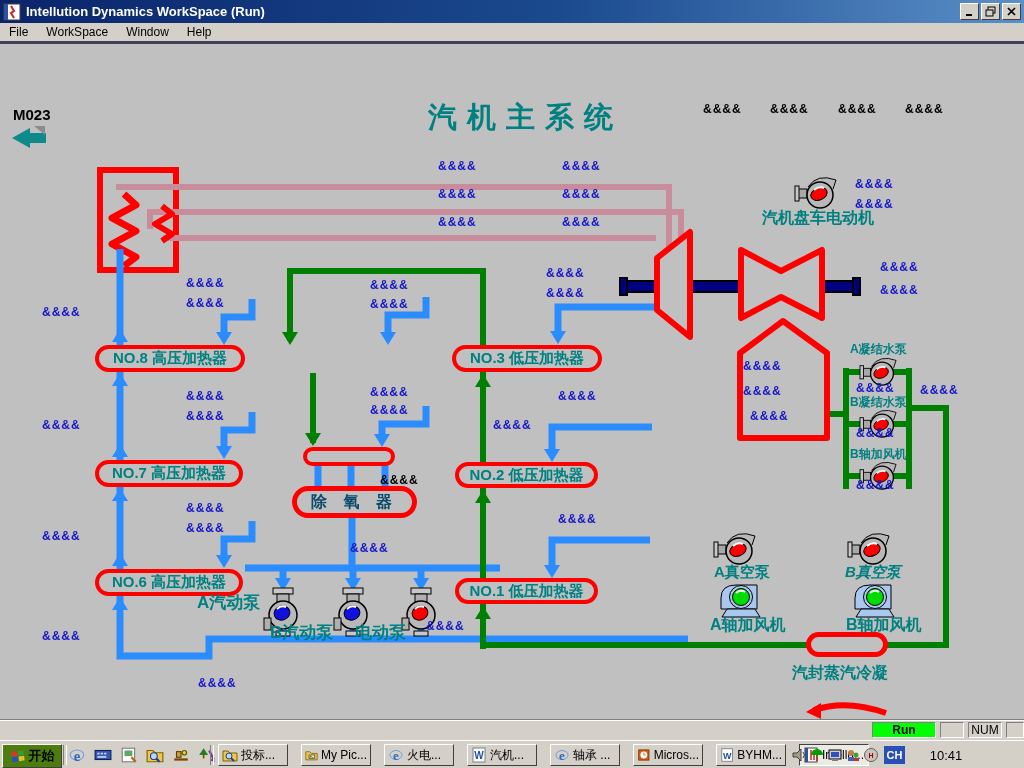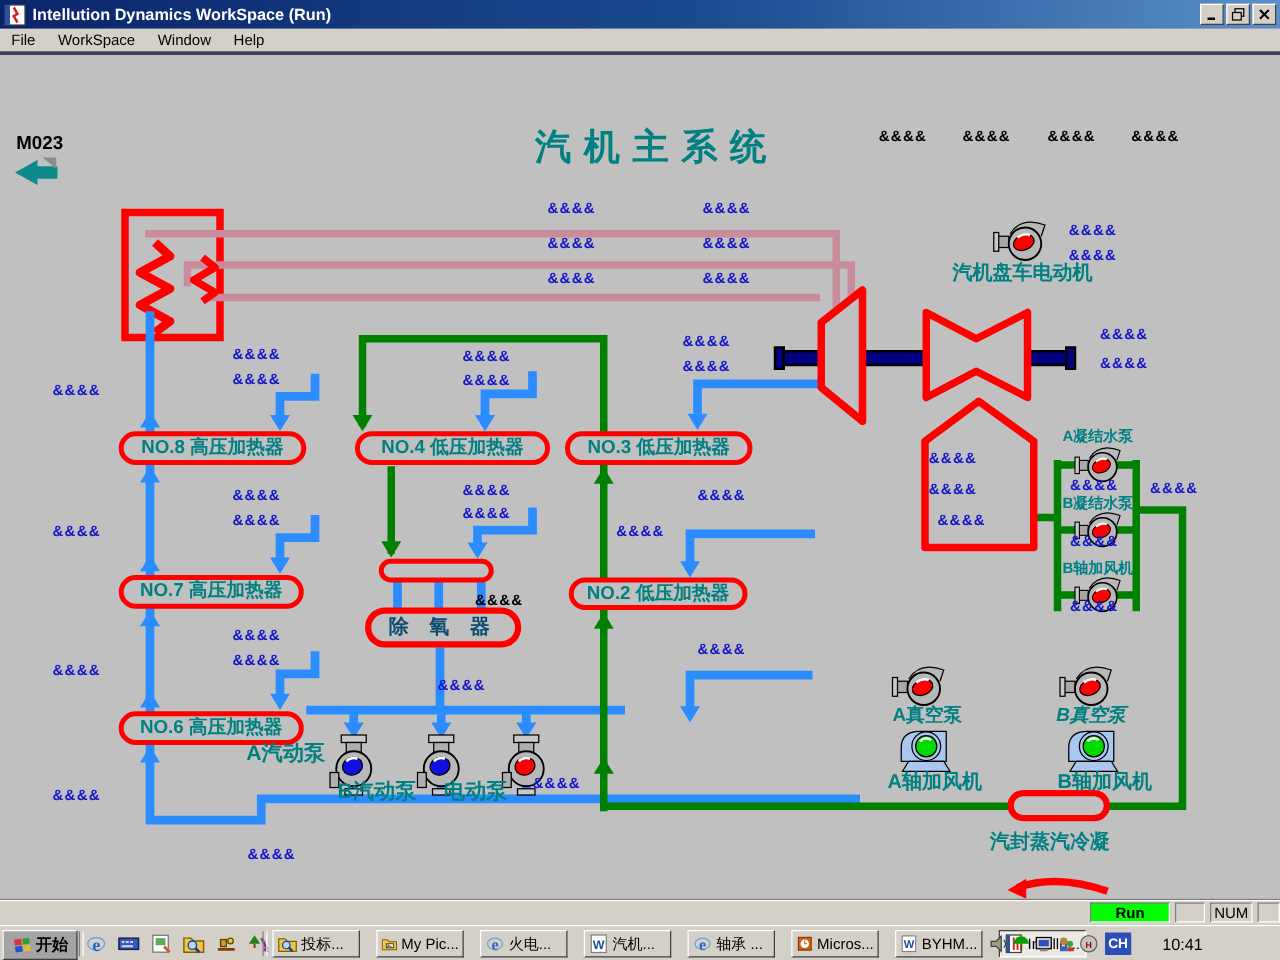--- a/index.html
+++ b/index.html
@@ -40,21 +40,21 @@
   .sb-panel{position:absolute;top:2px;height:16px;box-sizing:border-box;
     border-top:1px solid #808080;border-left:1px solid #808080;border-right:1px solid #fff;border-bottom:1px solid #fff;
     text-align:center;line-height:15px;}
   #sb-run{left:872px;width:64px;background:#00FF00;color:#000;font-weight:bold;}
   #sb-gap1{left:940px;width:24px;}
   #sb-num{left:968px;width:34px;}
   #sb-gap2{left:1006px;width:18px;}
   
   #taskbar{position:absolute;left:0;top:740px;width:1024px;height:28px;background:#D4D0C8;z-index:50;
     border-top:1px solid #fff;}
-  #start-button{position:absolute;left:2px;top:3px;width:58px;height:22px;background:#a3a3a3;
+  #start-button{position:absolute;left:2px;top:3px;width:58px;height:22px;background:#4d7c0f;
     border-top:1px solid #fff;border-left:1px solid #fff;border-right:1px solid #404040;border-bottom:1px solid #404040;
     display:flex;align-items:center;justify-content:center;font-weight:bold;font-size:13px;gap:2px;}
   .tb-sep{position:absolute;top:4px;width:2px;height:20px;border-left:1px solid #808080;border-right:1px solid #fff;}
   #quicklaunch{position:absolute;left:68px;top:5px;display:flex;gap:8px;}
   .ql-icon{width:18px;height:18px;}
   #taskbuttons{position:absolute;left:218px;top:3px;display:flex;gap:13px;}
   .task-btn{width:70px;height:22px;background:#D4D0C8;box-sizing:border-box;
     border-top:1px solid #fff;border-left:1px solid #fff;border-right:1px solid #404040;border-bottom:1px solid #404040;
     display:flex;align-items:center;font-size:12px;padding:0 3px;gap:3px;overflow:hidden;white-space:nowrap;}
   .task-btn.active{background:#ECEAE4;
@@ -265,23 +265,23 @@
 
   <div id="labels">
     <div id="page-id">M023</div>
     <div id="diagram-title">汽机主系统</div>
     <div id="deaerator-pill"></div>
     <div id="deaerator-tank">除 氧 器</div>
     <div id="gland-condenser"></div>
   <div class="heater-box" style="left: 95px; top: 345px; width: 150px; height: 27px; line-height: 18px;">NO.8 高压加热器</div>
       <div class="heater-box" style="left: 95px; top: 460px; width: 148px; height: 27px; line-height: 18px;">NO.7 高压加热器</div>
       <div class="heater-box" style="left: 95px; top: 569px; width: 148px; height: 27px; line-height: 18px;">NO.6 高压加热器</div>
-      <div class="heater-box" style="left: 284px; top: 345px; width: 156px; height: 27px; line-height: 18px;">NO.4 低压加热器</div>
       <div class="heater-box" style="left: 452px; top: 345px; width: 150px; height: 27px; line-height: 18px;">NO.3 低压加热器</div>
       <div class="heater-box" style="left: 455px; top: 462px; width: 143px; height: 26px; line-height: 17px;">NO.2 低压加热器</div>
+      <div class="heater-box" style="left: 455px; top: 578px; width: 143px; height: 26px; line-height: 17px;">NO.1 低压加热器</div>
       <div class="tag" style="left: 703px; top: 102px; color: rgb(0, 0, 0);">&amp;&amp;&amp;&amp;</div>
       <div class="tag" style="left: 770px; top: 102px; color: rgb(0, 0, 0);">&amp;&amp;&amp;&amp;</div>
       <div class="tag" style="left: 838px; top: 102px; color: rgb(0, 0, 0);">&amp;&amp;&amp;&amp;</div>
       <div class="tag" style="left: 905px; top: 102px; color: rgb(0, 0, 0);">&amp;&amp;&amp;&amp;</div>
       <div class="tag" style="left: 438px; top: 159px; color: rgb(21, 21, 204);">&amp;&amp;&amp;&amp;</div>
       <div class="tag" style="left: 562px; top: 159px; color: rgb(21, 21, 204);">&amp;&amp;&amp;&amp;</div>
       <div class="tag" style="left: 438px; top: 187px; color: rgb(21, 21, 204);">&amp;&amp;&amp;&amp;</div>
       <div class="tag" style="left: 562px; top: 187px; color: rgb(21, 21, 204);">&amp;&amp;&amp;&amp;</div>
       <div class="tag" style="left: 438px; top: 215px; color: rgb(21, 21, 204);">&amp;&amp;&amp;&amp;</div>
       <div class="tag" style="left: 562px; top: 215px; color: rgb(21, 21, 204);">&amp;&amp;&amp;&amp;</div>

